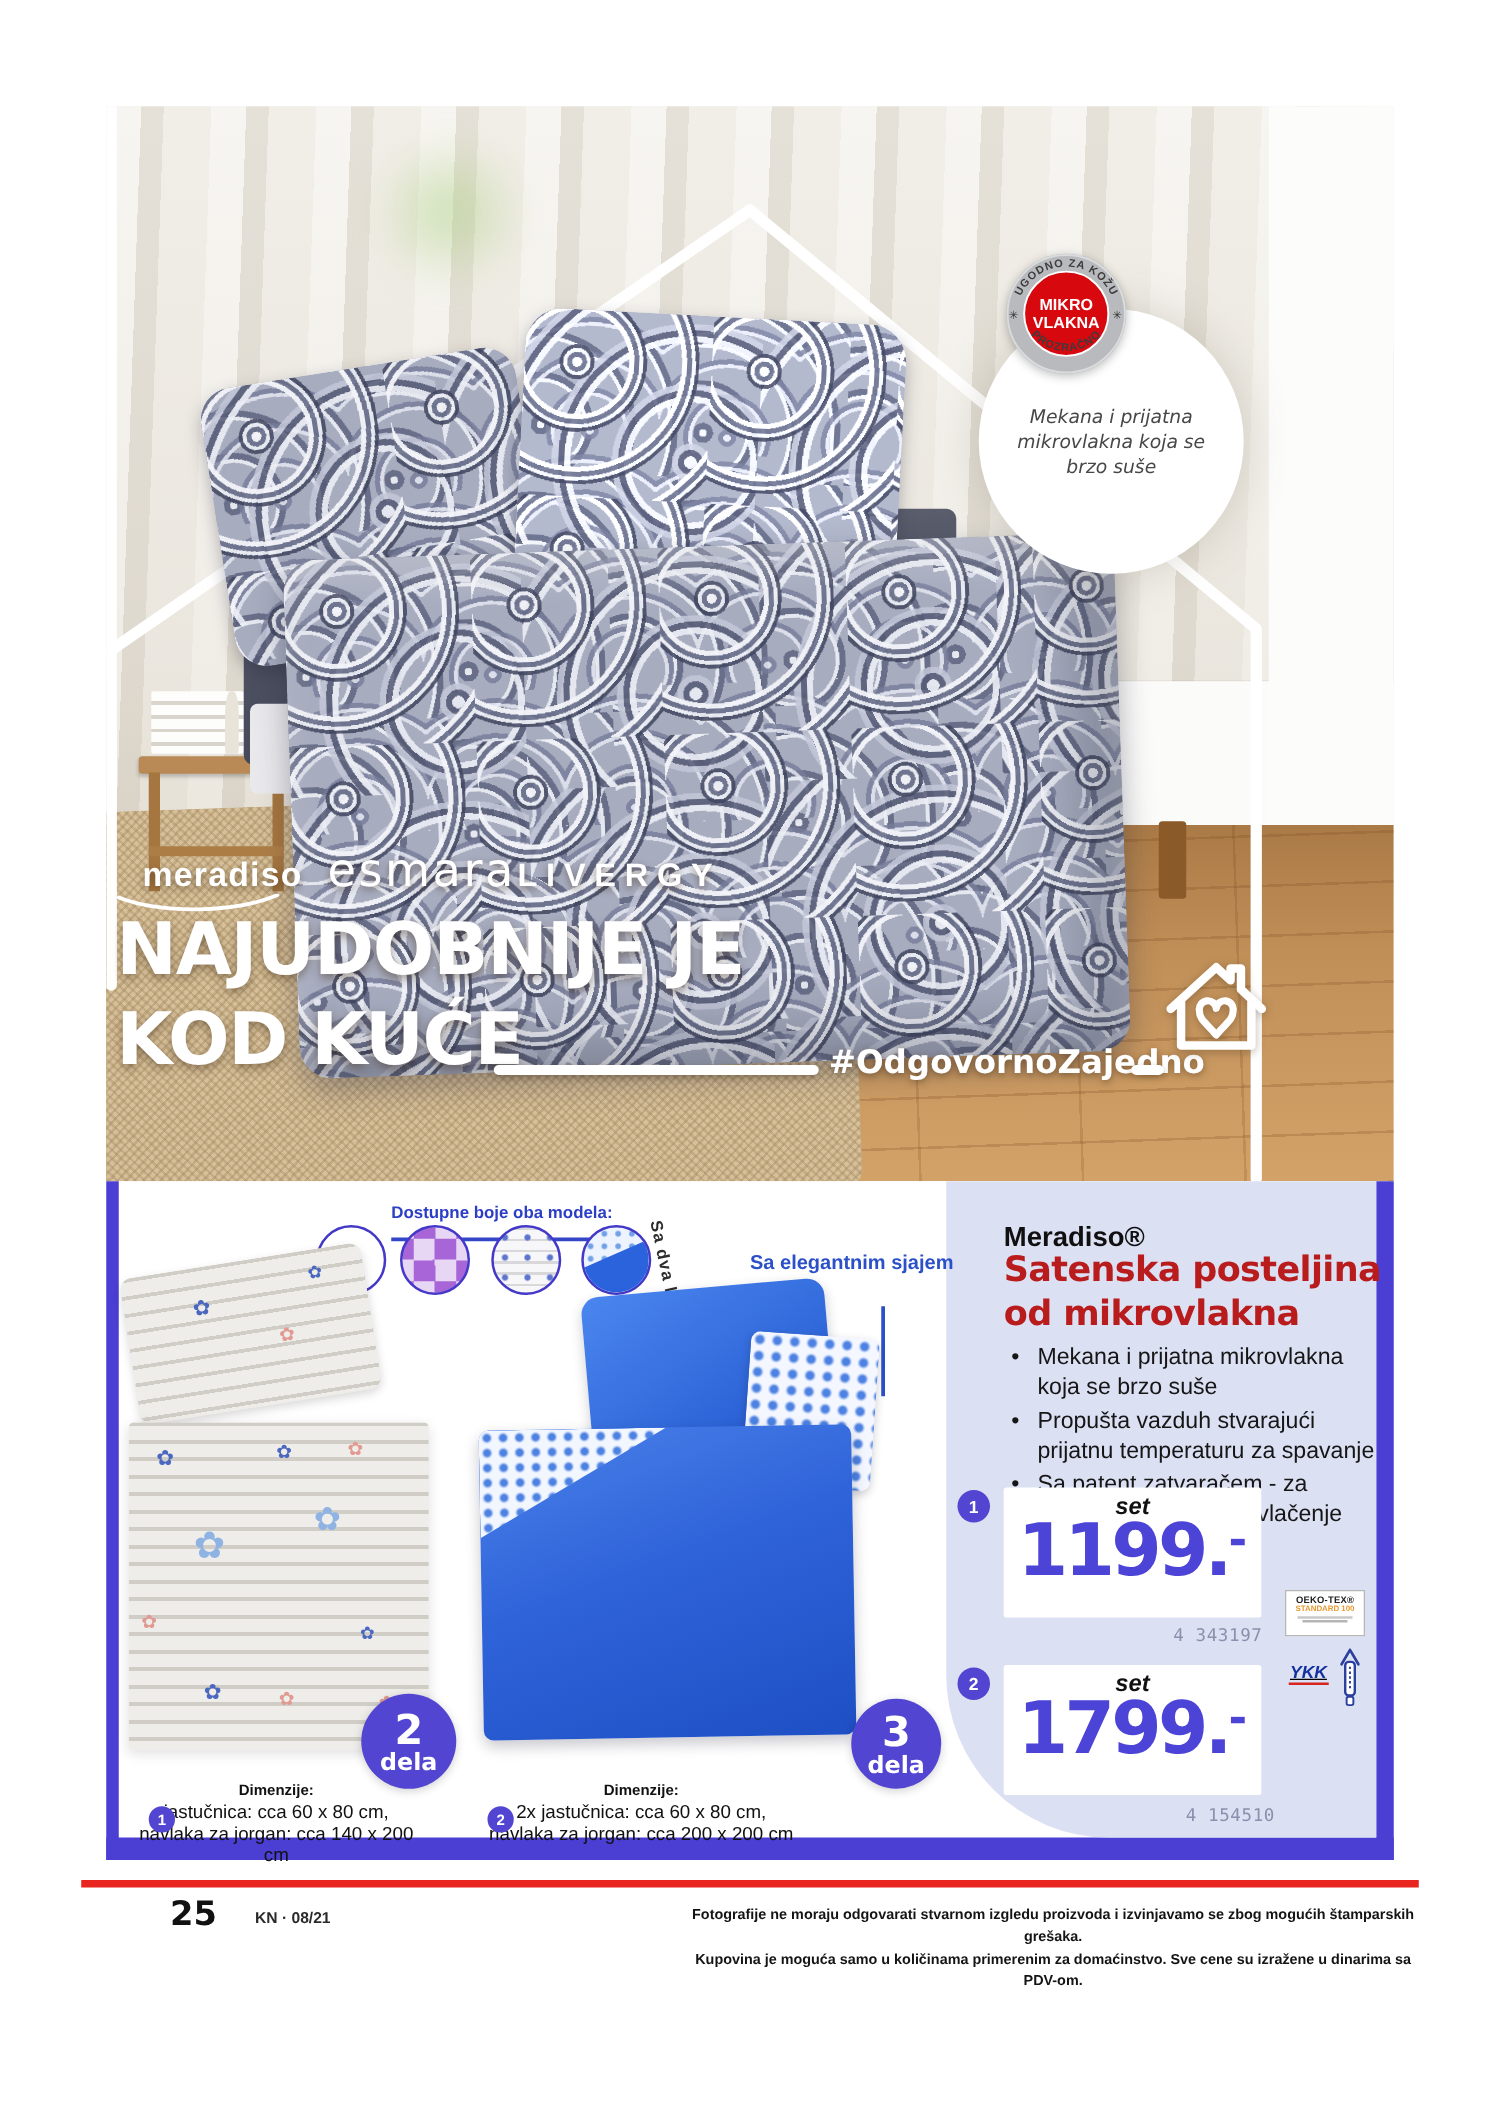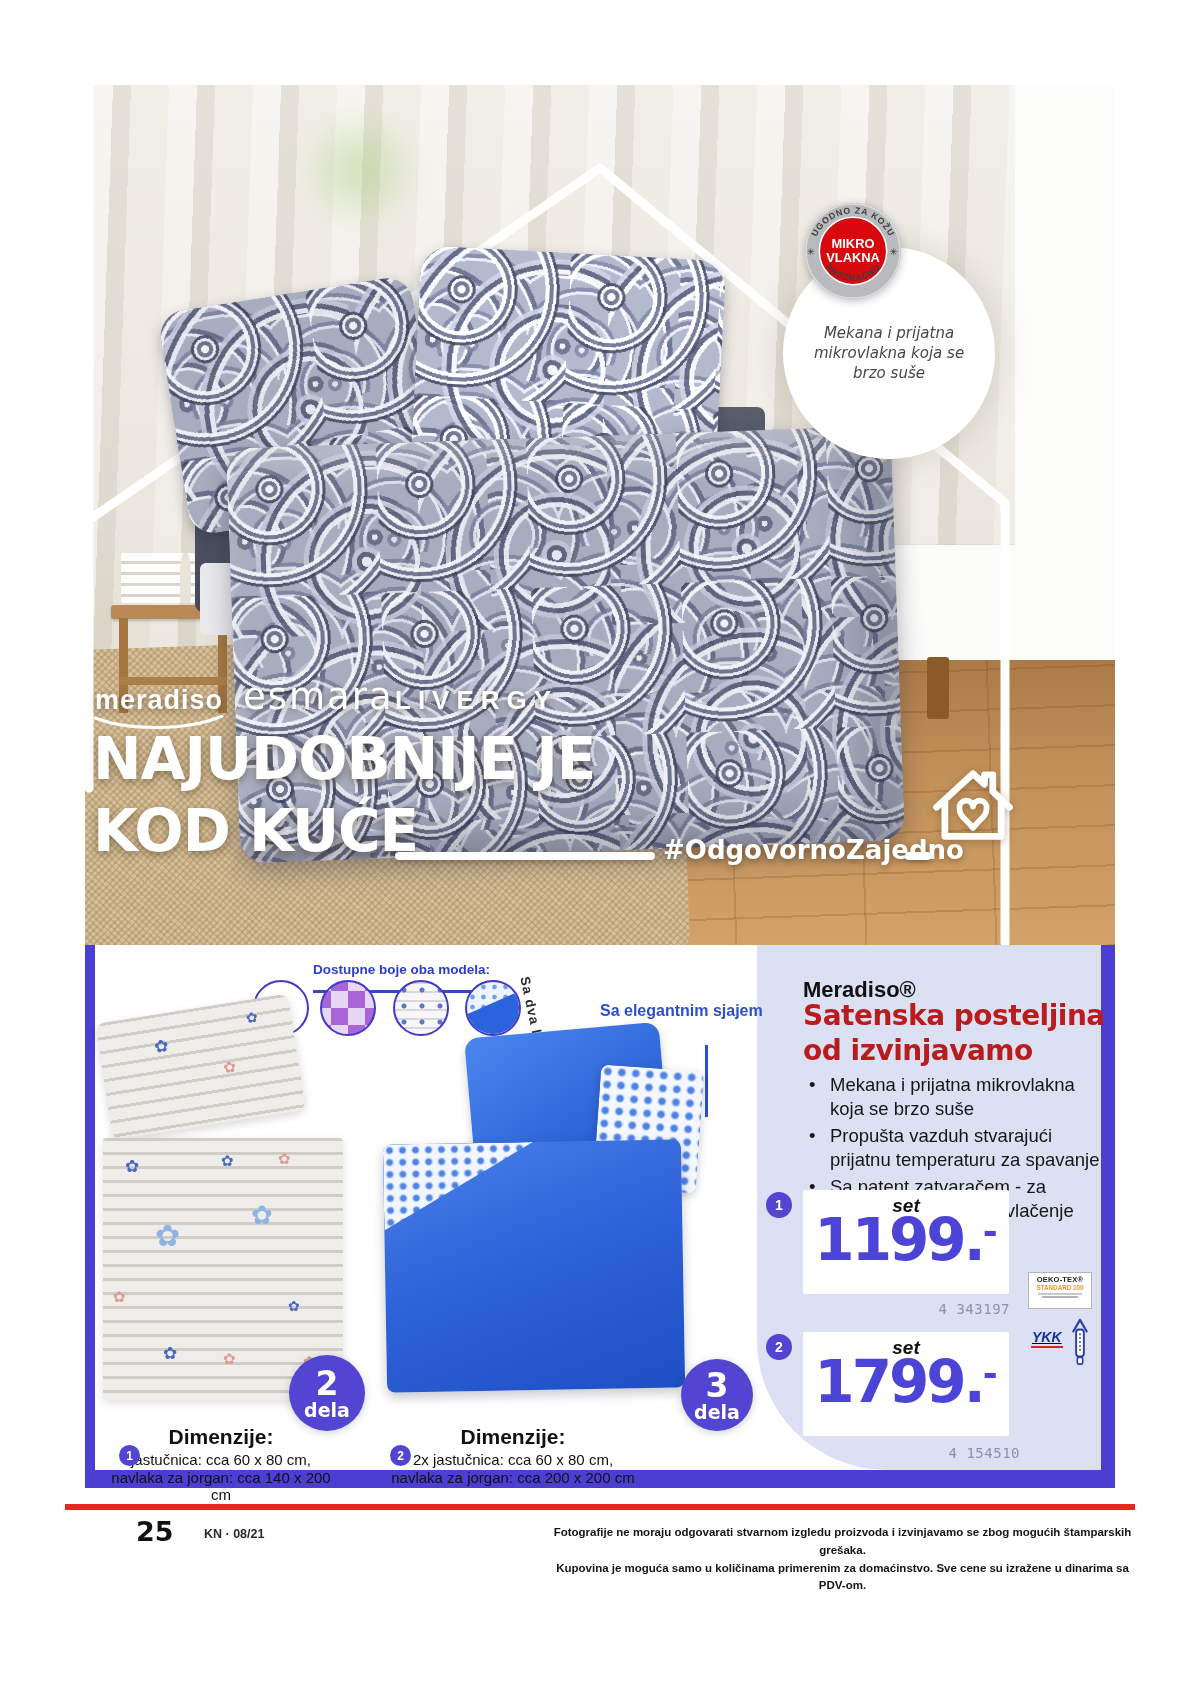--- a/index.html
+++ b/index.html
@@ -56,21 +56,21 @@
   .duvet{position:absolute;left:148px;top:352px;width:665px;height:415px;border-radius:26px;transform:rotate(-2deg);
     box-shadow:0 10px 24px rgba(40,40,60,.35),inset 0 18px 30px rgba(255,255,255,.25),inset -30px -24px 50px rgba(30,32,50,.3);}
   .outline{position:absolute;left:0;top:0;width:1030px;height:860px;}
   .bubble{position:absolute;left:698px;top:162px;width:212px;height:212px;border-radius:50%;background:#fff;box-shadow:0 0 36px rgba(120,110,90,.25);display:flex;align-items:center;justify-content:center;text-align:center;}
   .bubble p{width:158px;font-style:italic;font-size:15px;line-height:1.35;color:#474747;font-family:"DejaVu Sans",sans-serif;}
   .mbadge{position:absolute;left:719px;top:117px;width:98px;height:98px;filter:drop-shadow(0 2px 4px rgba(0,0,0,.25));}
   .mbadge .ring{fill:#3c3c3c;font-weight:700;font-size:8.6px;letter-spacing:.8px;font-family:"Liberation Sans",sans-serif;}
   .mbadge .bw{fill:#fff;font-weight:800;font-size:12.6px;text-anchor:middle;font-family:"Liberation Sans",sans-serif;}
   .mbadge .star{font-size:9px;fill:#2e2e2e;}
   .brands{position:absolute;left:8px;top:588px;height:56px;color:#fff;}
-  .brand{position:absolute;text-shadow:0 2px 6px rgba(60,40,20,.5);white-space:nowrap;}
+  .brand{position:absolute;text-shadow:0 2px 6px rgba(60,40,20,.5);white-space:nowrap;padding-left:19px;}
   .brand.meradiso{left:2px;top:12px;font-size:27px;font-weight:700;letter-spacing:1px;}
   .brand.meradiso svg{position:absolute;left:-4px;top:30px;}
   .brand.esmara{left:150px;top:2px;font-size:37px;font-weight:400;letter-spacing:2px;font-family:"DejaVu Sans",sans-serif;}
   .brand.livergy{left:302px;top:12px;font-size:26px;font-weight:700;letter-spacing:7px;}
   .head1,.head2{position:absolute;left:8px;color:#fff;font-size:58px;font-weight:800;letter-spacing:-1px;font-family:"DejaVu Sans",sans-serif;text-shadow:0 3px 8px rgba(60,40,20,.45);white-space:nowrap;}
   .head1{top:640px;} .head2{top:712px;}
   .hline{position:absolute;height:8px;background:#fff;border-radius:4px;box-shadow:0 2px 5px rgba(60,40,20,.35);}
   .hl1{left:310px;top:767px;width:260px;}
   .hl2{left:820px;top:767px;width:26px;}
   .hashtag{position:absolute;left:578px;top:750px;color:#fff;font-size:26px;font-weight:800;font-family:"DejaVu Sans",sans-serif;text-shadow:0 2px 6px rgba(60,40,20,.5);}
@@ -146,21 +146,21 @@
   .oeko{position:absolute;left:933px;top:327px;width:64px;height:37px;background:#fff;border:1px solid #b7b7b7;padding:2px 3px;text-align:center;}
   .oeko b{display:block;font-size:7.5px;letter-spacing:.2px;color:#222;}
   .oeko em{display:block;font-style:normal;font-size:6.3px;font-weight:800;color:#e79a33;}
   .oeko .bar{display:block;height:2px;background:#c9c9c9;margin:1.5px 6px;}
   .oeko .bar.sm{margin:1.5px 10px;background:#b5b5b5;}
   .ykk{position:absolute;left:936px;top:372px;display:flex;align-items:flex-start;gap:5px;text-decoration:underline;}
   .ykk b{font-size:14px;font-style:italic;font-weight:800;color:#12309e;border-bottom:2.5px solid #d8231e;padding:0 1px 1px;margin-top:12px;}
   .zipper{width:24px;height:50px;}
 
   .dims{position:absolute;text-align:center;color:#111;}
-  .dims h4{font-size:21px;font-weight:800;margin-bottom:2px;}
+  .dims h4{font-size:12px;font-weight:800;margin-bottom:2px;}
   .dims p{font-size:15px;font-weight:500;line-height:1.18;}
   .dims .ncircle{position:absolute;width:21px;height:21px;border-radius:50%;background:var(--badge);color:#fff;font-size:12px;font-weight:800;display:flex;align-items:center;justify-content:center;}
   .dims.d1{left:10px;top:480px;width:232px;}
   .dims.d1 .ncircle{left:14px;top:20px;}
   .dims.d2{left:293px;top:480px;width:250px;}
   .dims.d2 .ncircle{left:2px;top:20px;}
 
   
   .redline{position:absolute;left:65px;top:1504px;width:1070px;height:6px;background:var(--red);}
   .pageno{position:absolute;left:136px;top:1516px;font-size:27px;font-weight:800;color:#111;font-family:"DejaVu Sans",sans-serif;}
@@ -292,21 +292,21 @@
       <b>2</b>
       <span>dela</span>
     </div>
     <div class="pbadge pb3">
       <b>3</b>
       <span>dela</span>
     </div>
 
     <div class="pbrand">Meradiso®</div>
     <h2 class="ptitle1">Satenska posteljina</h2>
-    <h2 class="ptitle2">od izvinjavamo</h2>
+    <h2 class="ptitle2">od mikrovlakna</h2>
     <ul class="bullets">
       <li>Mekana i prijatna mikrovlakna koja se brzo suše</li>
       <li>Propušta vazduh stvarajući prijatnu temperaturu za spavanje</li>
       <li>Sa patent zatvaračem - za jednostavno i brzo navlačenje</li>
     </ul>
 
     <div class="numcircle n1">1</div>
     <div class="price-box px1">
       <div class="unit">set</div>
       <div class="val"><span>1199.</span><span class="sup">-</span></div>

